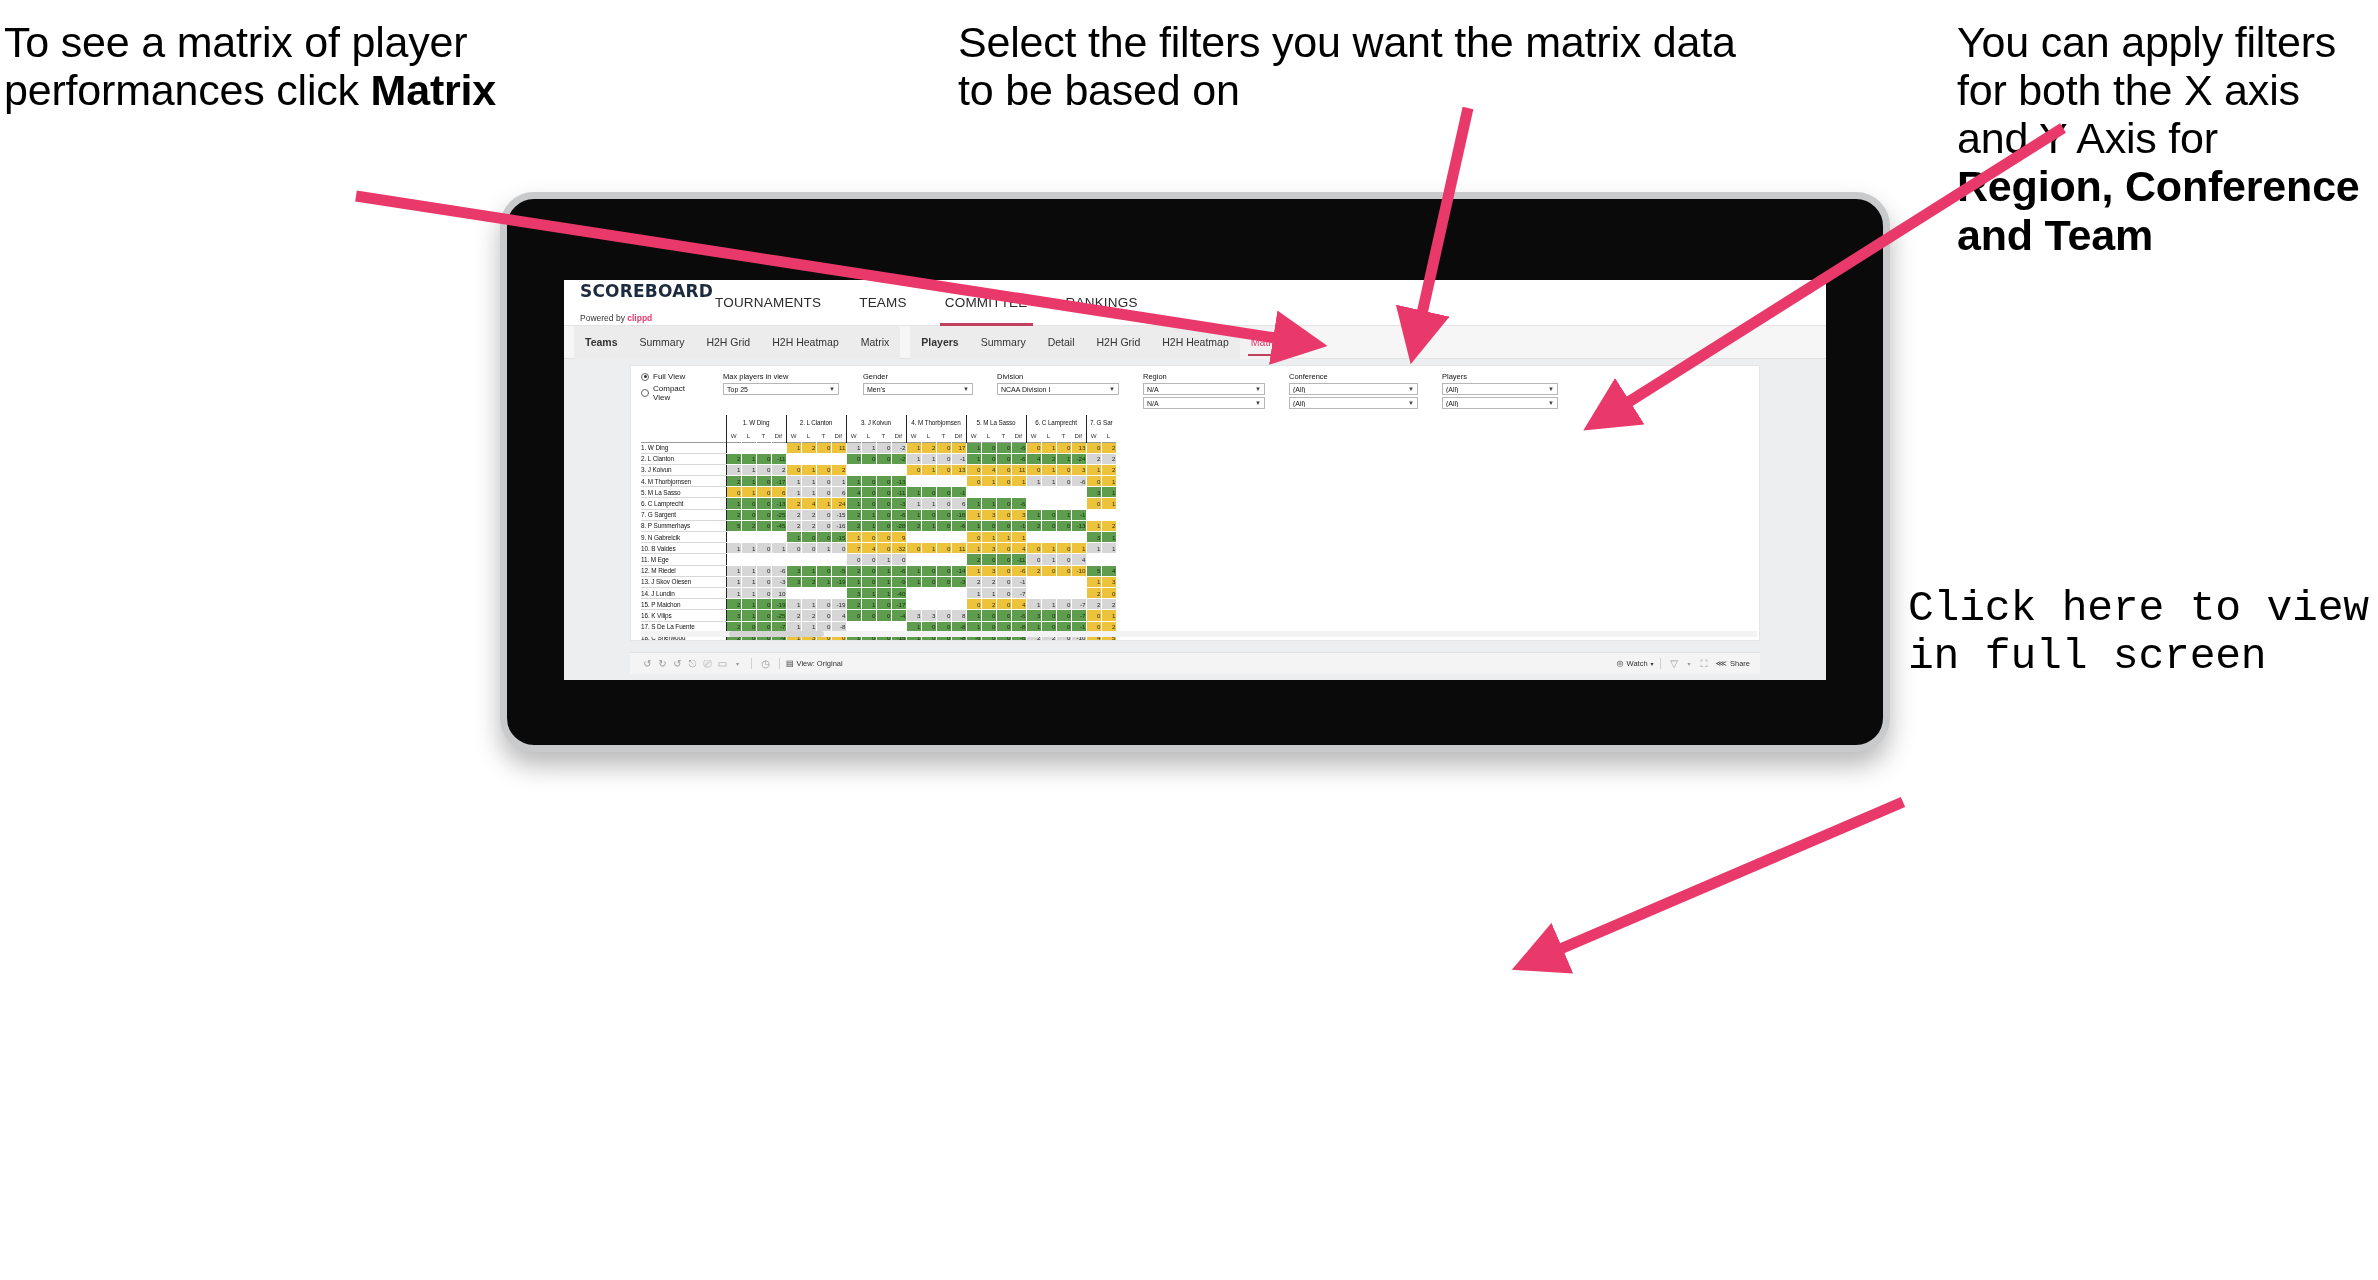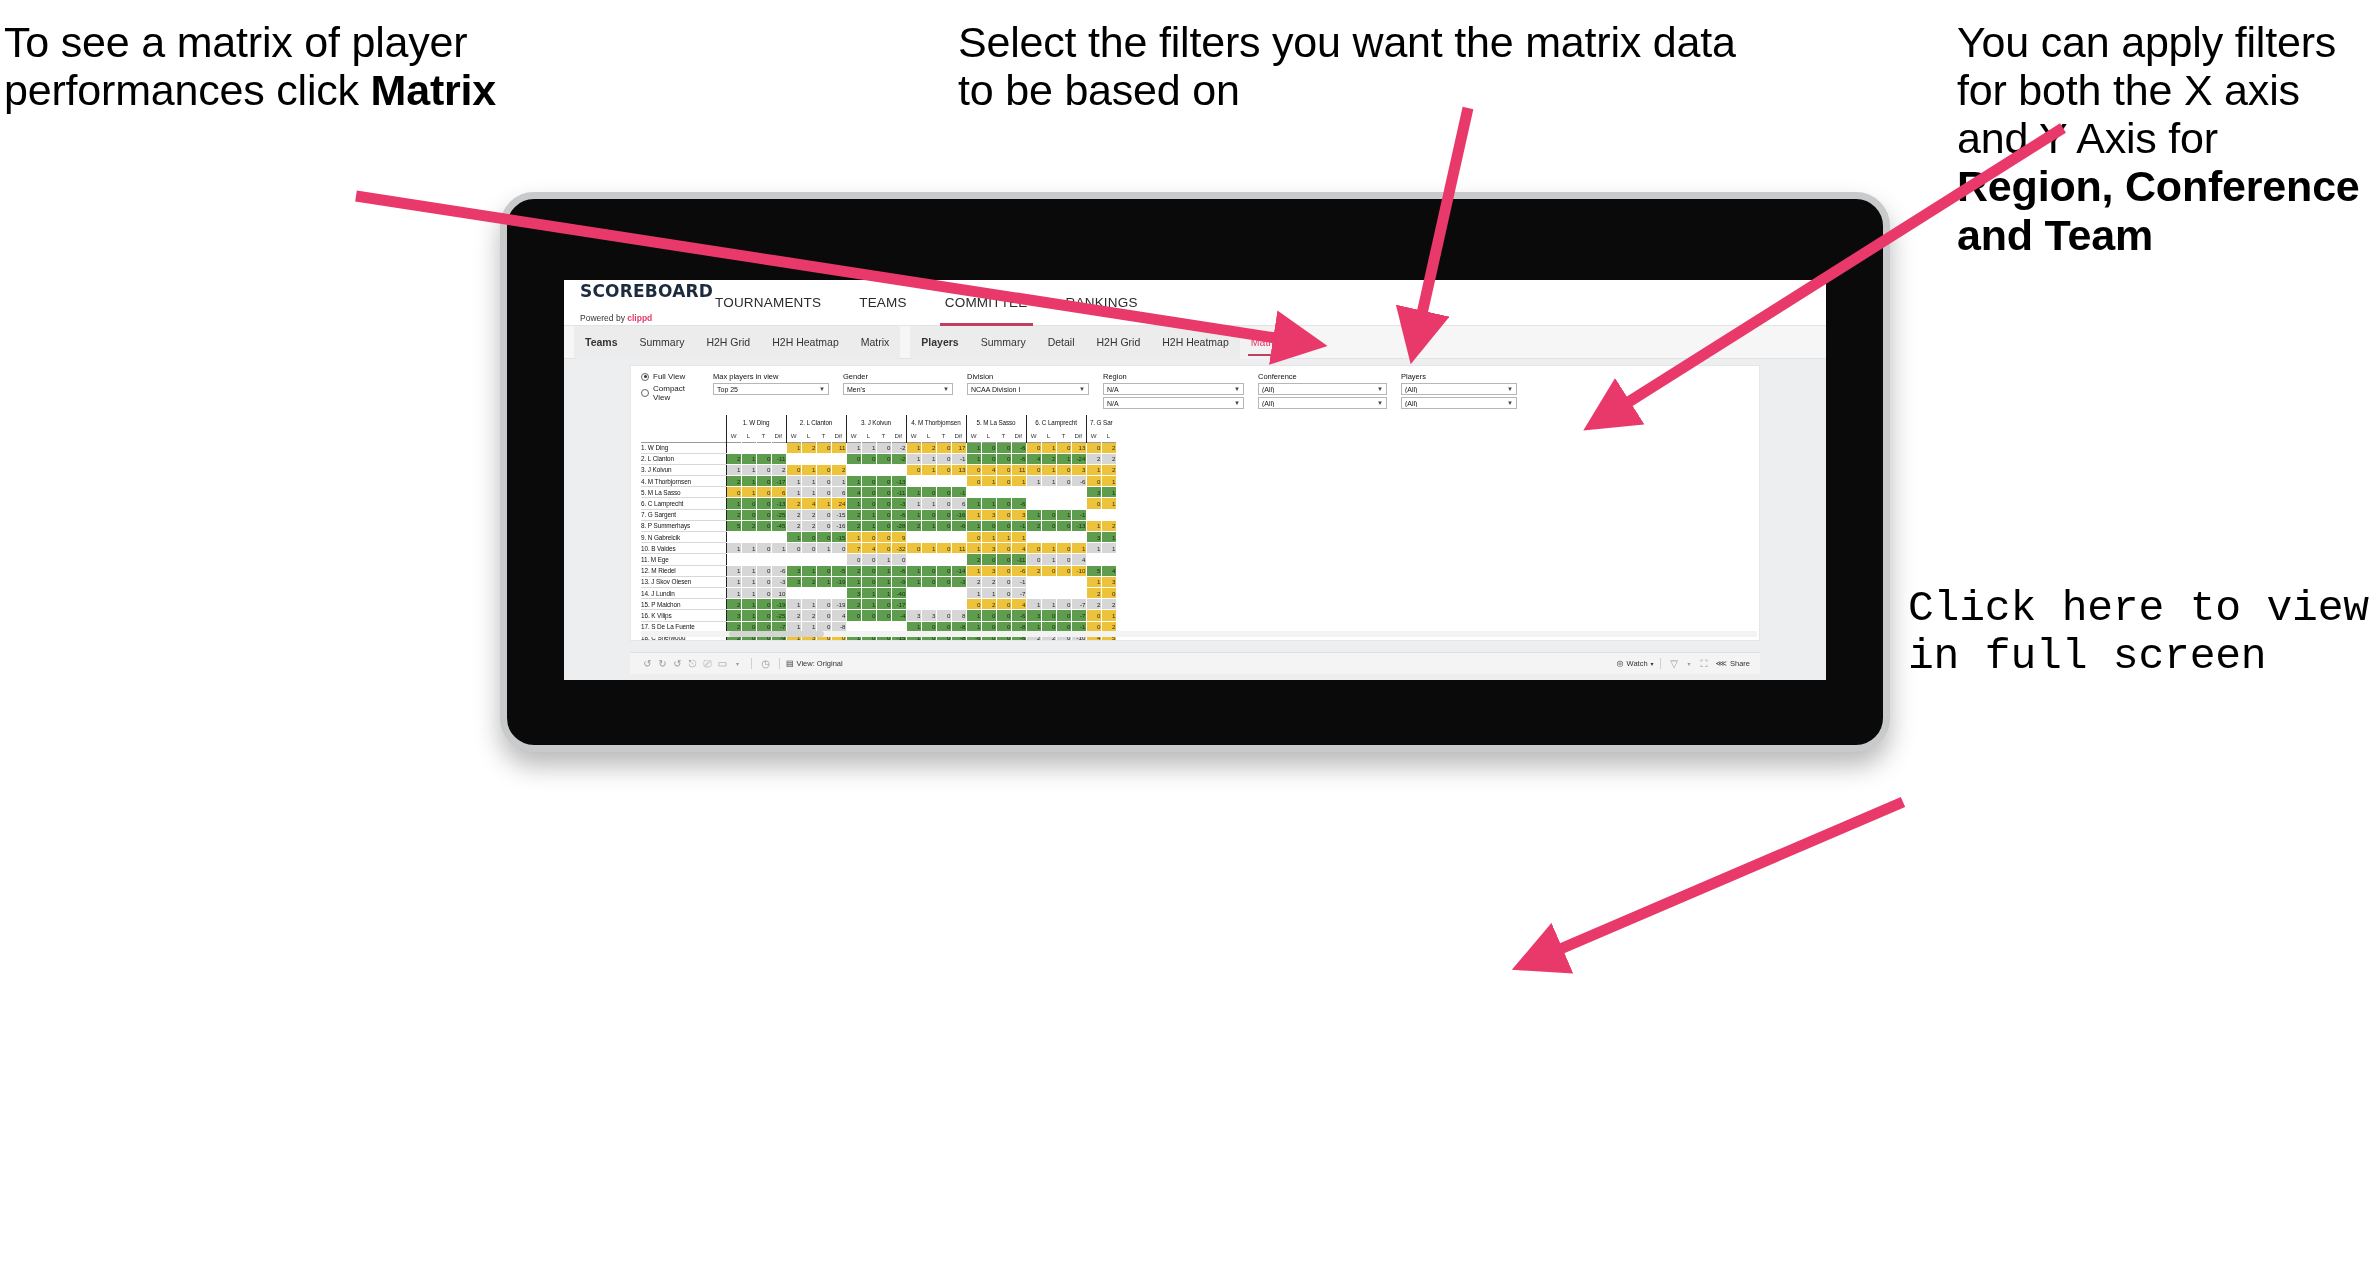--- a/index.html
+++ b/index.html
@@ -98,21 +98,21 @@
     position: relative; width: 100%; height: 321px; background: #eceef0;
     padding: 6px 66px 0 66px;
   }
   #sheet {
     background: #fff; width: 100%; height: 276px; overflow: hidden; position: relative;
     border: 1px solid #e6e6e6;
   }
 
   
   #filters {
-    display: flex; align-items: flex-start; padding: 6px 0 4px 10px; gap: 4px;
+    display: flex; align-items: flex-start; padding: 6px 0 4px 10px; gap: 14px;
     font-size: 7.5px; color: #1a1a1a;
   }
   .fgroup { margin-right: 10px; }
   .flabel { font-size: 7.5px; color: #111; margin-bottom: 2px; white-space: nowrap; }
   .fsel {
     border: 1px solid #b6b6b6; background: #fff; height: 12px;
     display: flex; align-items: center; justify-content: space-between;
     padding: 0 3px; font-size: 7px; color: #111; margin-bottom: 2px;
   }
   .fsel .cap { white-space: nowrap; overflow: hidden; }
@@ -259,21 +259,21 @@
             </div>
 
             <div class="fgroup" style="width:122px">
               <div class="flabel">Division</div>
               <div class="fsel">
                 <span class="cap">NCAA Division I</span>
                 <span class="arr">▼</span>
               </div>
             </div>
 
-            <div class="fgroup" style="width:141px">
+            <div class="fgroup" style="width:122px">
               <div class="flabel">Region</div>
               <div class="fsel">
                 <span class="cap">N/A</span>
                 <span class="arr">▼</span>
               </div>
               <div class="fsel">
                 <span class="cap">N/A</span>
                 <span class="arr">▼</span>
               </div>
             </div>

